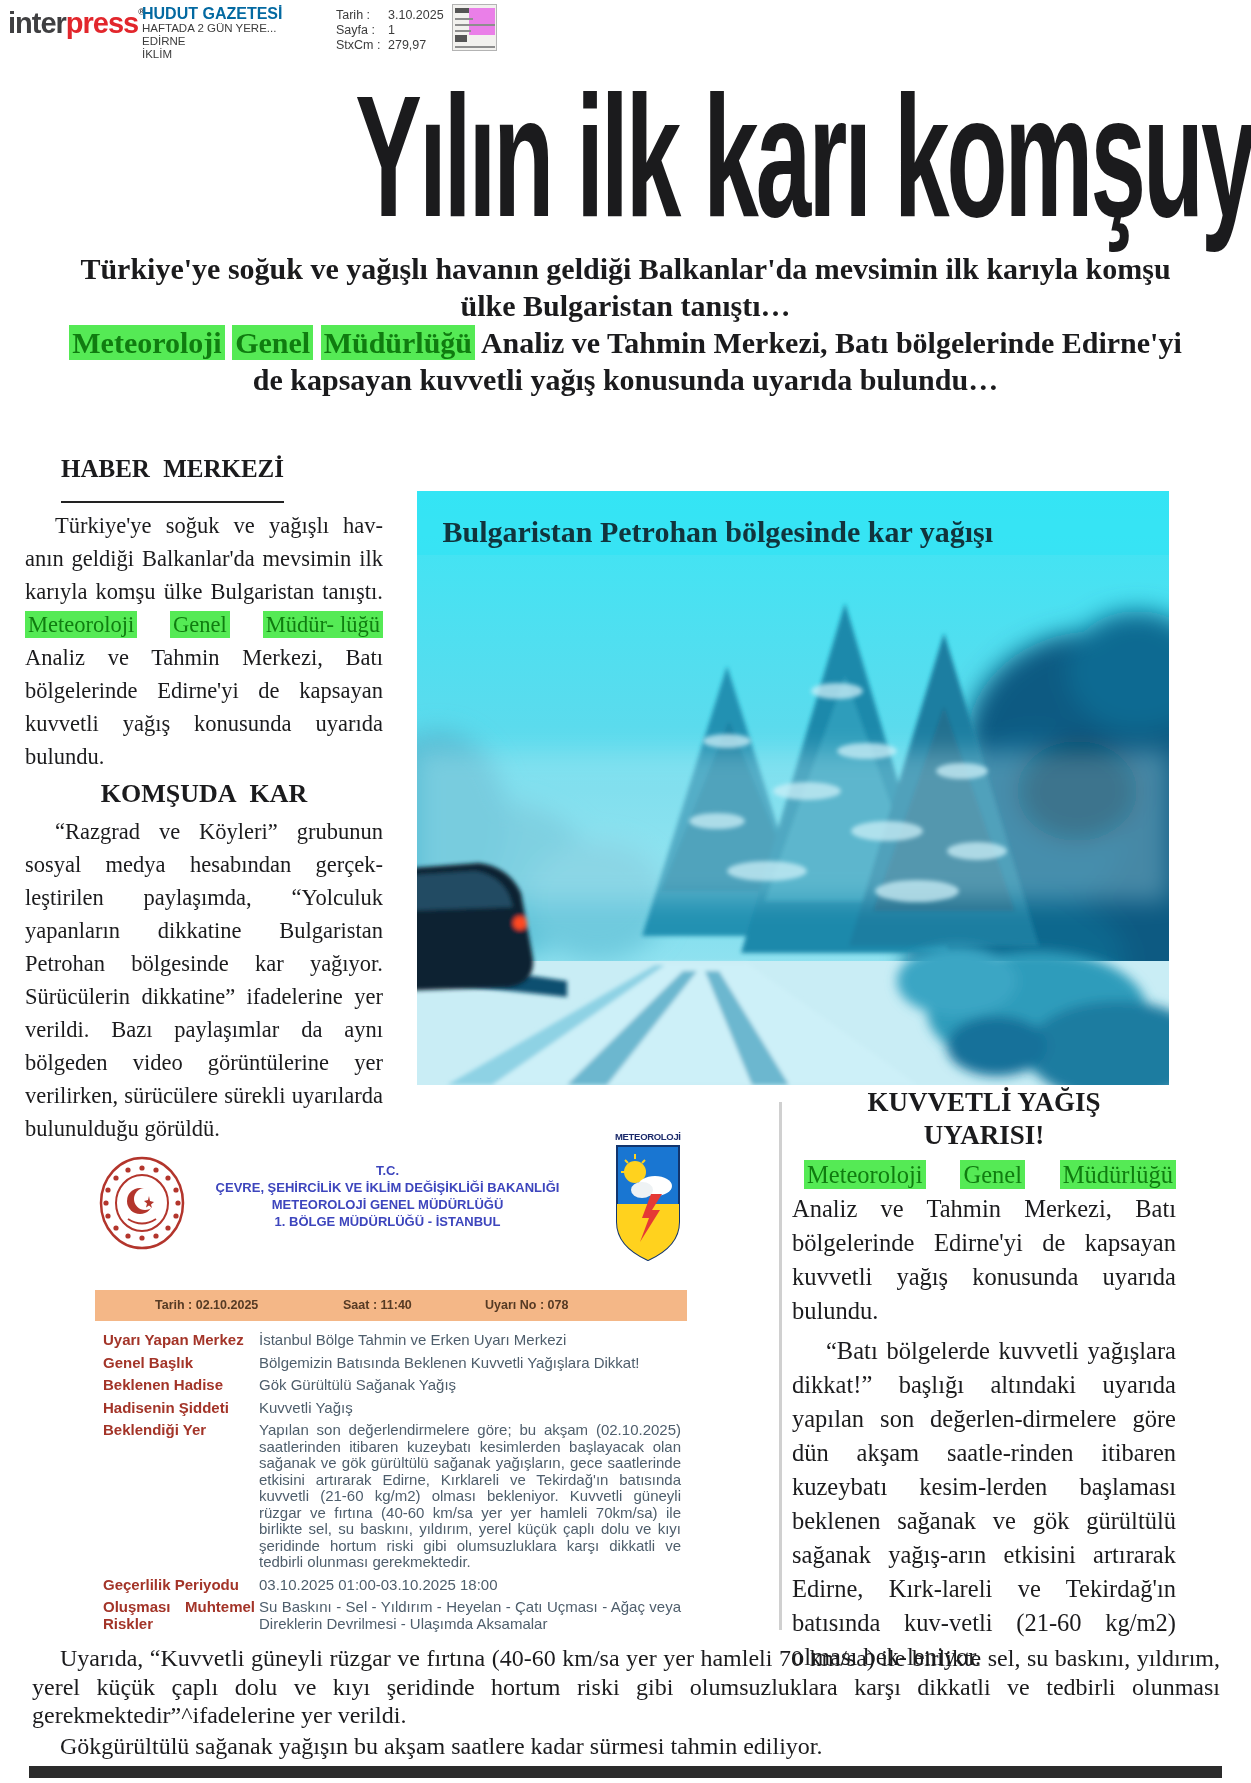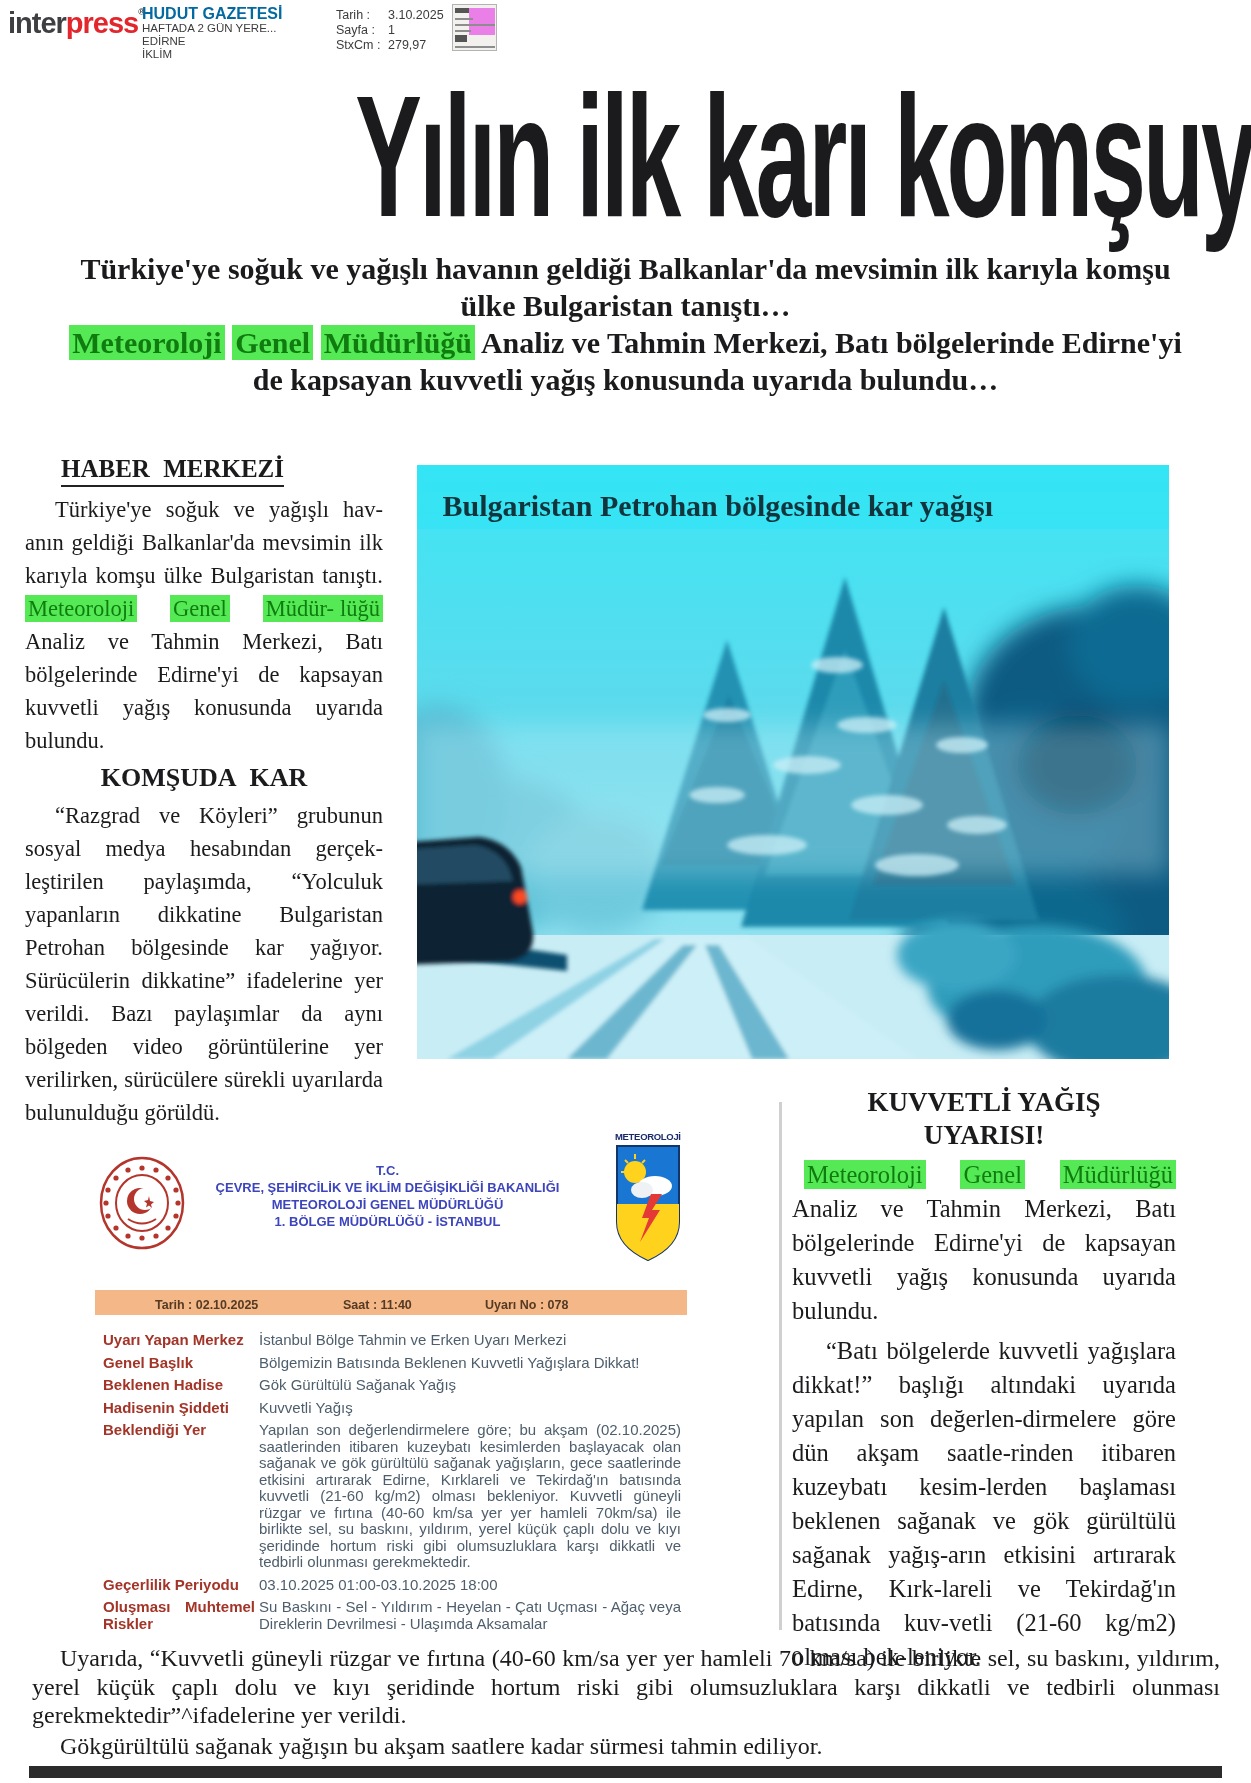--- a/index.html
+++ b/index.html
@@ -34,36 +34,36 @@
   .headline span{display:inline-block;font-family:"Liberation Sans",sans-serif;font-weight:800;
         font-size:172px;letter-spacing:-5px;transform:scaleX(0.58);transform-origin:center top;
         color:var(--ink)}
   .deck{left:60px;top:250px;width:1131px;text-align:center;font-weight:bold;
         font-size:30px;line-height:37px}
   .hl{background:var(--hl-bg);color:var(--hl-text);padding:1px 3px}
 
   
   .leftcol{left:25px;top:455px;width:358px}
   .kicker{display:inline-block;margin-left:36px;font-size:25px;font-weight:bold;
-          word-spacing:7px;border-bottom:2px solid #222;padding-bottom:2px}
+          word-spacing:7px;border-bottom:2px solid #222;padding-bottom:18px}
   .leftcol p{margin:6px 0 0;font-size:22.5px;line-height:33px;text-align:justify;text-indent:30px}
   .subhead{margin-top:6px;text-align:center;font-size:26px;font-weight:bold;word-spacing:8px}
 
   
-  .photo{left:417px;top:465px;width:752px;height:758px;overflow:hidden}
+  .photo{left:417px;top:491px;width:752px;height:758px;overflow:hidden}
   .caption{position:absolute;left:3%;top:24px;width:74%;text-align:center;font-weight:bold;
            font-size:30px;color:#11343d}
 
   
   .doc{left:85px;top:1130px;width:602px;height:500px;font-family:"Liberation Sans",sans-serif}
   .seal{position:absolute;left:13px;top:25px}
   .dochead{position:absolute;left:95px;top:32px;width:415px;text-align:center;
            color:var(--doc-blue);font-weight:bold;font-size:13px;line-height:17px}
   .shield{position:absolute;right:4px;top:0}
-  .docbar{position:absolute;left:10px;top:160px;width:592px;height:25px;background:var(--bar-bg);
+  .docbar{position:absolute;left:10px;top:160px;width:592px;height:31px;background:var(--bar-bg);
           color:var(--bar-text);font-weight:bold;font-size:12.5px;line-height:31px}
   .docbar span{position:absolute}
   .docbar .b1{left:60px}.docbar .b2{left:248px}.docbar .b3{left:390px}
   .doctable{position:absolute;left:18px;top:202px;width:578px;display:grid;
             grid-template-columns:152px 1fr;column-gap:4px;row-gap:6px;
             font-size:15px;line-height:16.5px}
   .doctable .lab{color:var(--doc-label);font-weight:bold;text-align:justify}
   .doctable .val{color:var(--doc-value);text-align:justify}
 
   

